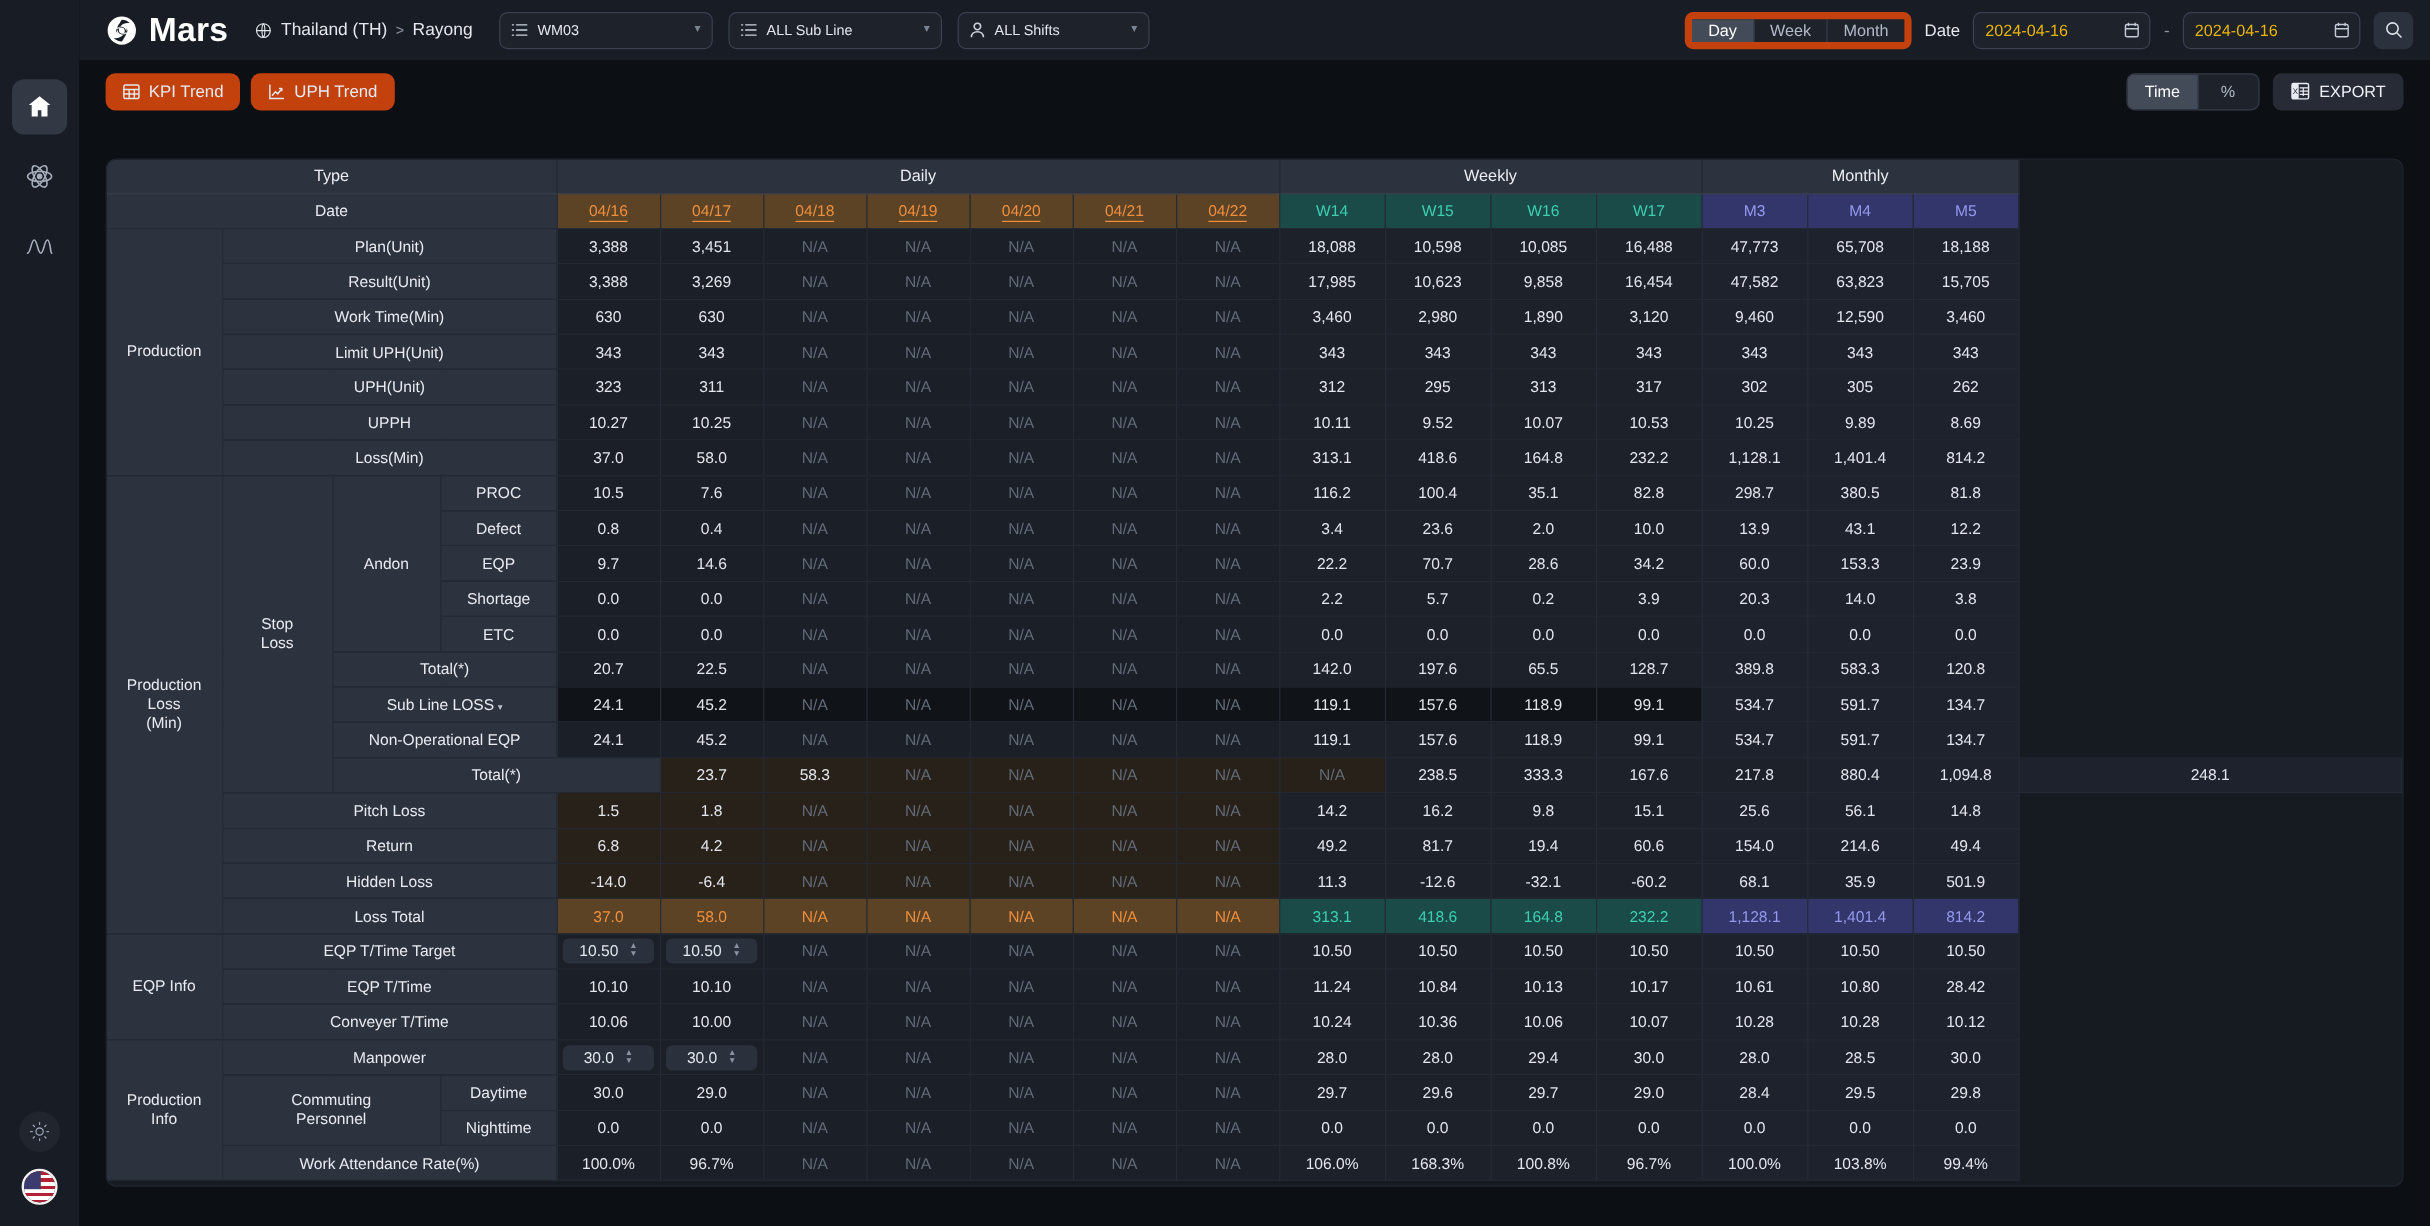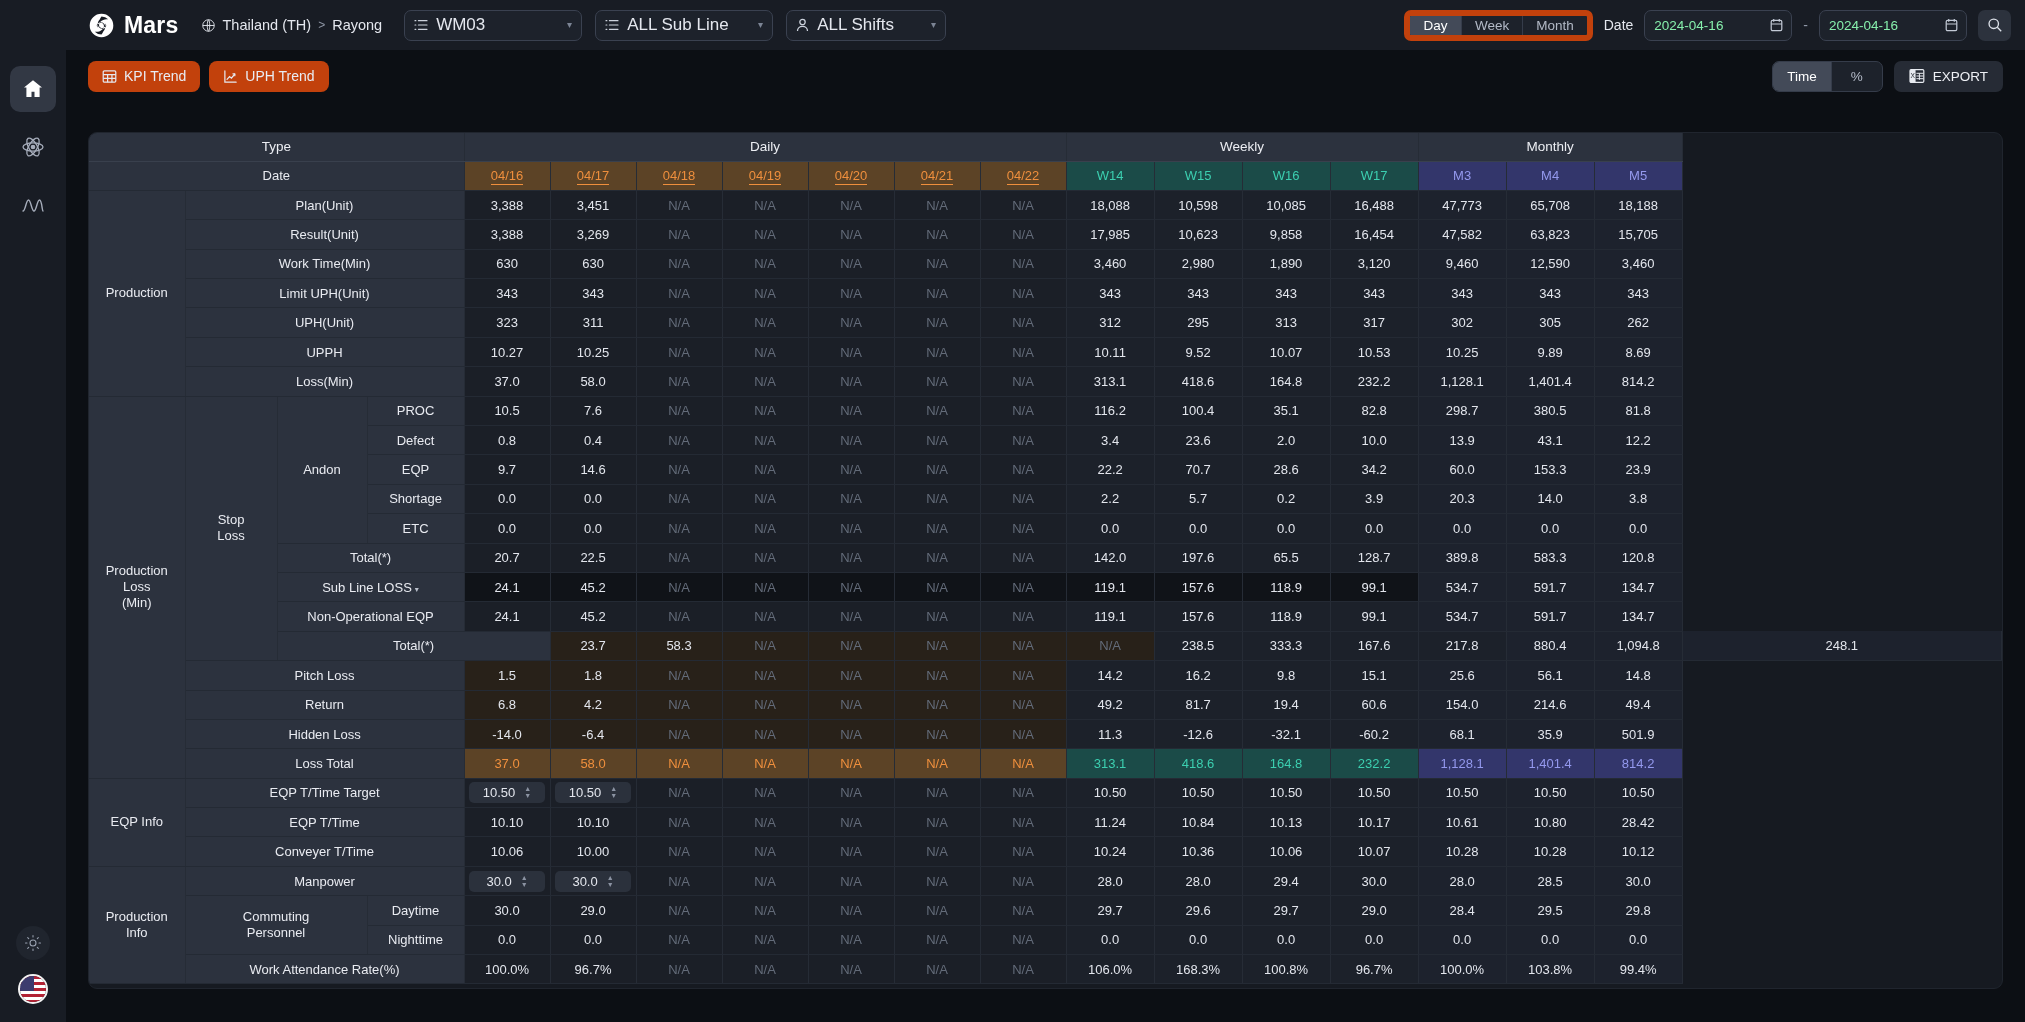--- a/index.html
+++ b/index.html
@@ -39,51 +39,51 @@
 
   
   #header {
     position: absolute; left: 66px; top: 0; right: 0; height: 50px;
     background: #181c24;
     display: flex; align-items: center; padding: 0 14px 0 22px;
     gap: 0;
   }
   #brand { display: flex; align-items: center; gap: 9px; margin-right: 22px; }
   #brand .logo { width: 27px; height: 27px; }
-  #brand .name { font-size: 23px; font-weight: bold; letter-spacing: .2px; color:#fff; }
+  #brand .name { font-size: 28px; font-weight: bold; letter-spacing: .2px; color:#fff; }
   #breadcrumb { display: flex; align-items: center; gap: 7px; font-size: 14.5px; color: #e4e7ee; margin-right: 22px; white-space: nowrap;}
   #breadcrumb .sep { color: #8f97a6; font-size: 12px; }
   .globe { width: 15px; height: 15px; display:block; }
 
   .select {
     height: 31px; border: 1px solid #3a4150; border-radius: 7px;
     background: #1d222b; display: flex; align-items: center;
     padding: 0 9px; gap: 8px; margin-right: 13px; position: relative;
   }
-  .select .lbl { font-size: 17px; color: #e4e7ee; white-space: nowrap; }
+  .select .lbl { font-size: 12px; color: #e4e7ee; white-space: nowrap; }
   .select .chev { margin-left: auto; color:#7b8494; font-size: 10px; line-height:1; padding-left:16px;}
   #sel-wm03 { width: 178px; }
   #sel-subline { width: 178px; }
   #sel-shifts { width: 160px; }
   .list-icon { width: 14px; height: 12px; flex: 0 0 auto; }
   .person-icon { width: 13px; height: 14px; flex: 0 0 auto; }
 
   #hdr-right { margin-left: auto; display: flex; align-items: center; gap: 11px; }
   #period-toggle { display: flex; background: #1d222b; border: 6px solid #c2410c; border-radius: 7px; overflow: hidden; height: 31px; }
   #period-toggle .opt {
     min-width: 52px; padding: 0 13px; display: flex; align-items: center; justify-content: center;
     font-size: 13.5px; color: #b3bac7; border-right: 1px solid #353c4a;
   }
   #period-toggle .opt:last-child { border-right: none; }
   #period-toggle .opt.sel { background: #434a58; color: #fff; }
   .date-label { font-size: 14px; color: #e4e7ee; }
   .date-box {
     width: 148px; height: 31px; border: 1px solid #3a4150; border-radius: 7px;
     background: #1d222b; display: flex; align-items: center; padding: 0 9px;
-    font-size: 13.5px; color: #86efac; position: relative;
+    font-size: 13.5px; color: #eab308; position: relative;
   }
   .date-box .cal { position: absolute; right: 8px; width: 13px; height: 14px; }
   .dash { color: #8f97a6; font-size: 14px; }
   #search-btn {
     width: 33px; height: 31px; border-radius: 7px; background: #2c323d;
     display: flex; align-items: center; justify-content: center;
   }
 
   
   #toolbar {

